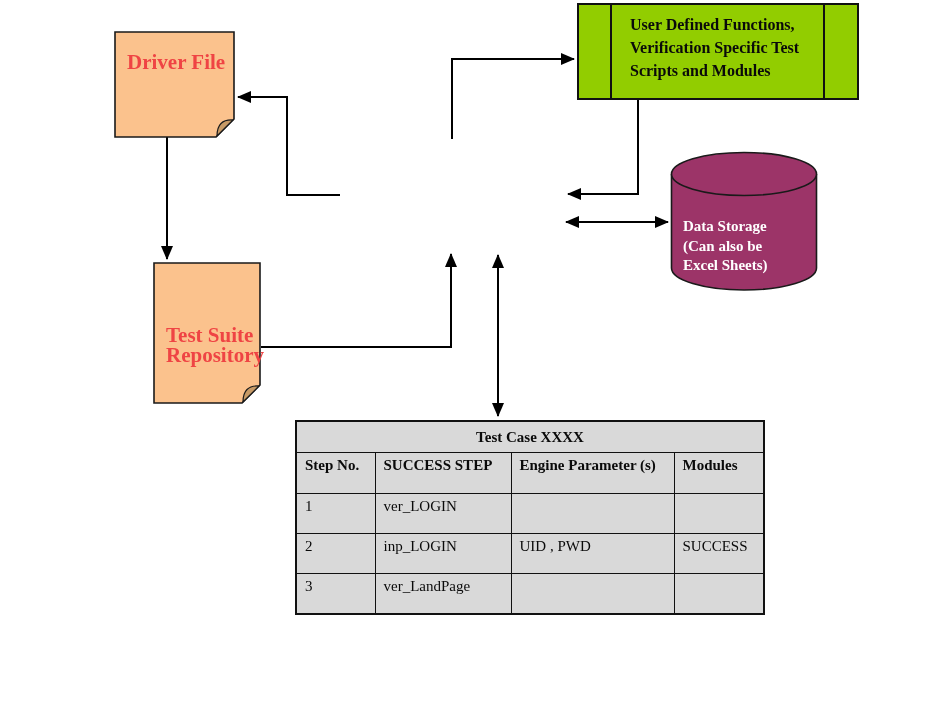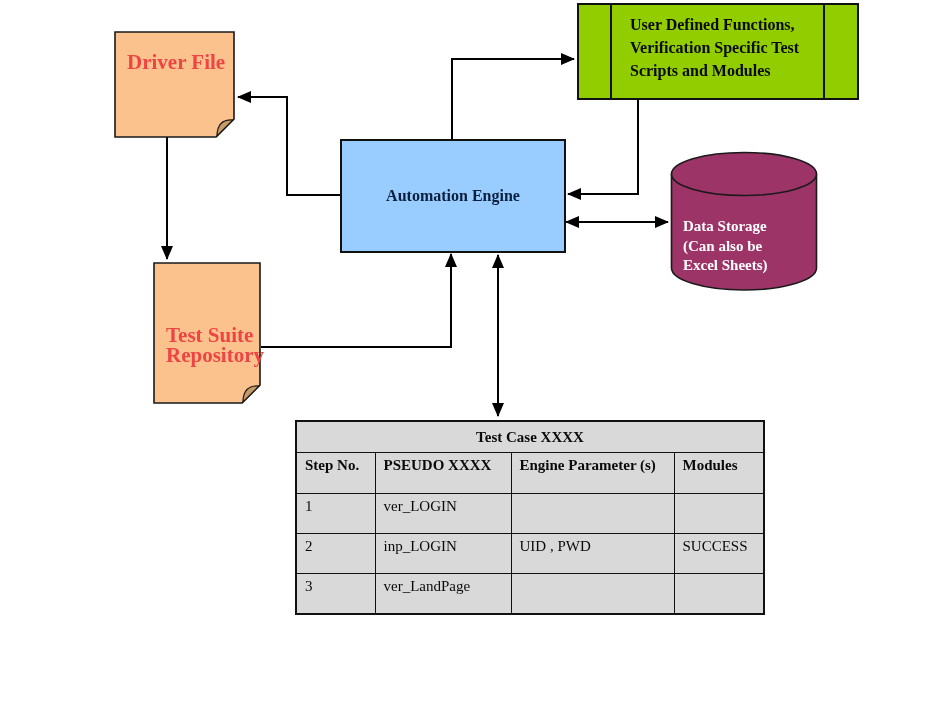--- a/index.html
+++ b/index.html
@@ -69,23 +69,20 @@
   <div class="abs shape predef">
     <div class="vline" style="left:31px;"></div>
     <div class="vline" style="left:244px;"></div>
     <div class="label">
       <span class="line">User Defined Functions,</span>
       <span class="line">Verification Specific Test</span>
       <span class="line">Scripts and Modules</span>
     </div>
   </div>
 
-  <div class="abs shape engine">
-    <div class="label">Automation Engine</div>
-  </div>
 
   <svg class="abs shape" style="left:670px;top:151px;" width="149" height="142">
     <path d="M1.5,23 v94 a72.5,22 0 0 0 145,0 v-94" fill="#9C3468" stroke="#1a1a1a" stroke-width="1.6"></path>
     <ellipse cx="74" cy="23" rx="72.5" ry="21.5" fill="#9C3468" stroke="#1a1a1a" stroke-width="1.6"></ellipse>
   </svg>
   <div class="abs cyl-label">
     <span class="line">Data Storage</span>
     <span class="line">(Can also be</span>
     <span class="line">Excel Sheets)</span>
   </div>
@@ -106,21 +103,21 @@
           <col class="c1">
           <col class="c2">
           <col class="c3">
       </colgroup>
       <tbody>
         <tr>
           <td class="tc-title" colspan="4">Test Case XXXX</td>
         </tr>
         <tr>
           <th>Step No.</th>
-          <th>PSEUDO XXXX</th>
+          <th>SUCCESS STEP</th>
           <th>Engine Parameter (s)</th>
           <th>Modules</th>
         </tr>
         <tr class="body-row">
           <td>1</td>
           <td>ver_LOGIN</td>
           <td></td>
           <td></td>
         </tr>
         <tr class="body-row">

